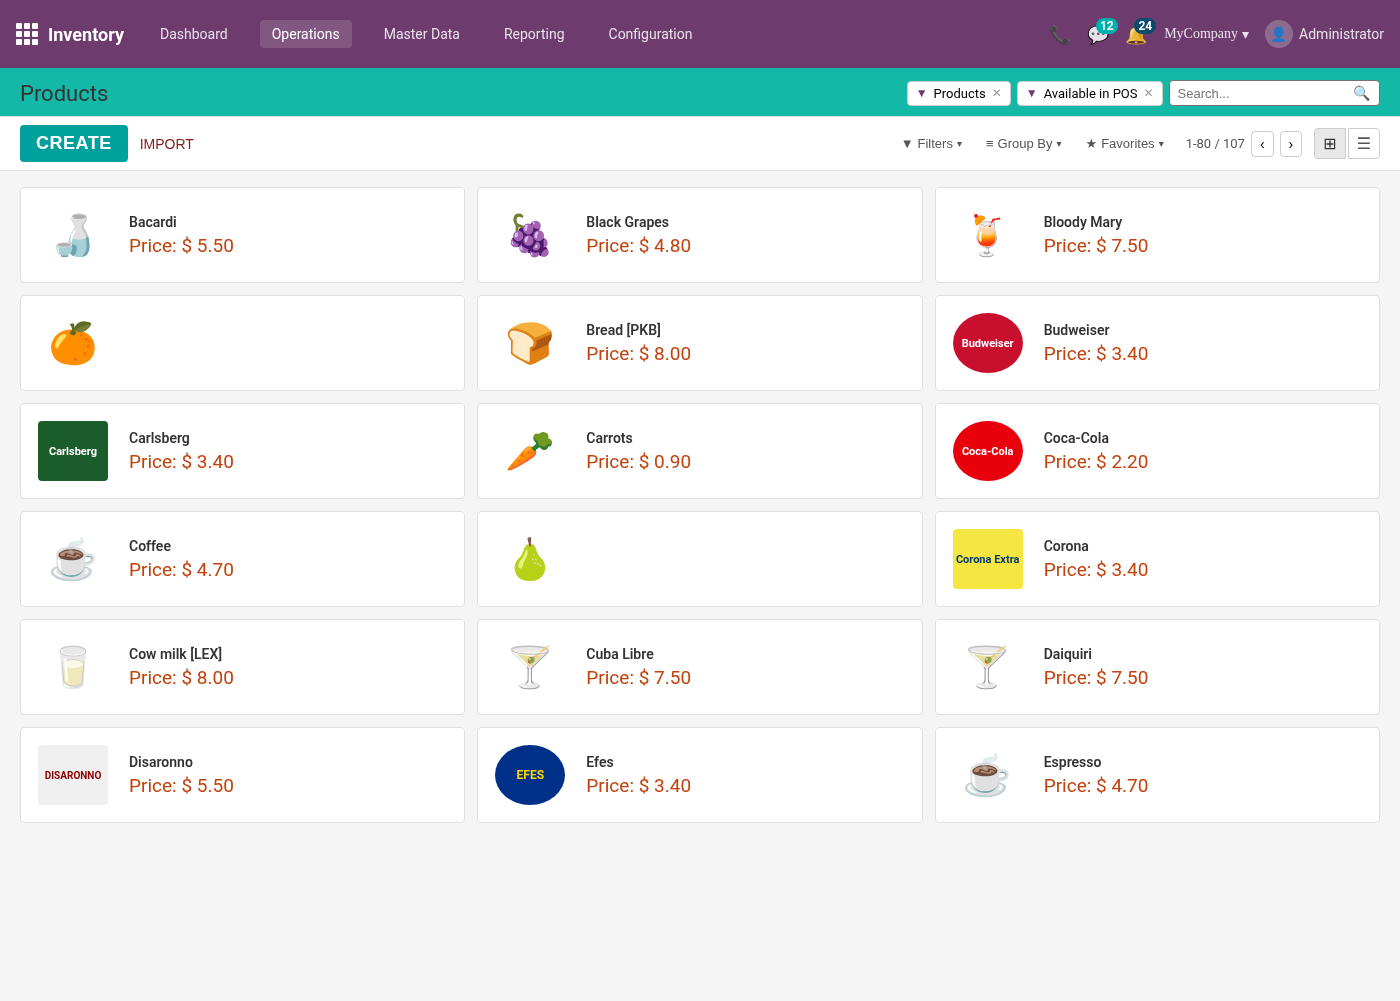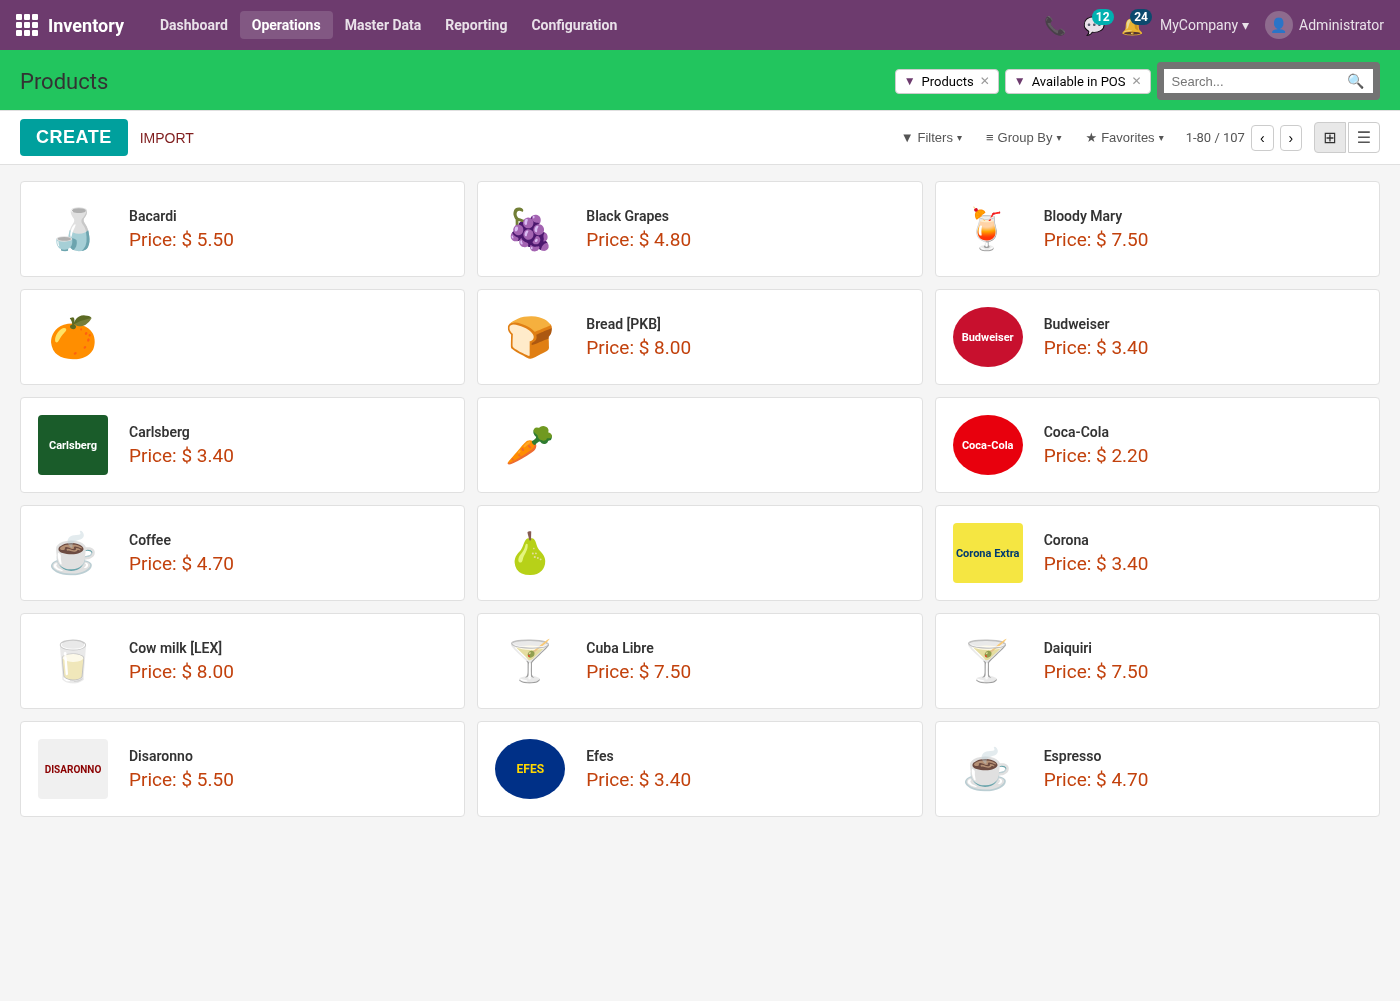--- a/index.html
+++ b/index.html
@@ -5,21 +5,21 @@
     * { box-sizing: border-box; margin: 0; padding: 0; }
     body { font-family: -apple-system, BlinkMacSystemFont, 'Segoe UI', Roboto, sans-serif; background: #f5f5f5; font-size: 14px; }
 
     
     .top-nav {
       background: #6d3b6e;
       color: white;
       display: flex;
       align-items: center;
       padding: 0 16px;
-      height: 50px;
+      height: 68px;
       gap: 24px;
     }
     .nav-logo {
       display: flex;
       align-items: center;
       gap: 10px;
       font-size: 18px;
       font-weight: bold;
       color: white;
     }
@@ -29,23 +29,22 @@
       gap: 2px;
     }
     .grid-icon span {
       width: 6px; height: 6px;
       background: white;
       border-radius: 1px;
       display: block;
     }
     .nav-links {
       display: flex;
-      gap: 0;
+      gap: 20px;
       flex: 1;
-      font-weight: bold;
     }
     .nav-link {
       color: rgba(255,255,255,0.85);
       text-decoration: none;
       padding: 6px 12px;
       border-radius: 4px;
       font-size: 14px;
       cursor: pointer;
     }
     .nav-link:hover, .nav-link.active { background: rgba(255,255,255,0.15); color: white; }
@@ -71,39 +70,40 @@
       font-weight: bold;
     }
     .badge.orange { background: #0c4a6e; }
     .company-name {
       color: rgba(255,255,255,0.85);
       cursor: pointer;
       font-size: 14px;
       display: flex;
       align-items: center;
       gap: 4px;
+      font-family: Liberation Serif, serif;
     }
     .admin-area {
       display: flex;
       align-items: center;
       gap: 6px;
       color: rgba(255,255,255,0.85);
       cursor: pointer;
     }
     .admin-avatar {
       width: 28px; height: 28px;
       border-radius: 50%;
       background: #8e6b8e;
       display: flex; align-items: center; justify-content: center;
       font-size: 14px;
     }
 
     
     .page-header {
-      background: #22c55e;
+      background: #14b8a6;
       padding: 12px 20px 0;
       border-bottom: 1px solid #e0e0e0;
     }
     .page-title-row {
       display: flex;
       align-items: center;
       justify-content: space-between;
       margin-bottom: 10px;
     }
     .page-title {
@@ -131,21 +131,21 @@
       font-size: 12px;
     }
     .filter-tag .close-x {
       color: #999;
       cursor: pointer;
       font-size: 12px;
     }
     .search-input-wrap {
       display: flex;
       align-items: center;
-      border: 7px solid #737373;
+      border: 1px solid #737373;
       border-radius: 4px;
       padding: 4px 8px;
       background: white;
       min-width: 200px;
     }
     .search-input-wrap input {
       border: none;
       outline: none;
       font-size: 13px;
       width: 100%;
@@ -455,20 +455,24 @@
       </div>
     <div class="product-info">
       <div class="product-name">Carlsberg</div>
       <div class="product-price">Price: $ 3.40</div>
     </div>
   </div>
     <div class="product-card">
     <div class="product-image">
         <div class="img-emoji">🥕</div>
       </div>
+    <div class="product-info">
+      <div class="product-name">Carrots</div>
+      <div class="product-price">Price: $ 0.90</div>
+    </div>
   </div>
     <div class="product-card">
     <div class="product-image">
         <div class="brand-logo brand-cocacola">Coca-Cola</div>
       </div>
     <div class="product-info">
       <div class="product-name">Coca-Cola</div>
       <div class="product-price">Price: $ 2.20</div>
     </div>
   </div>

